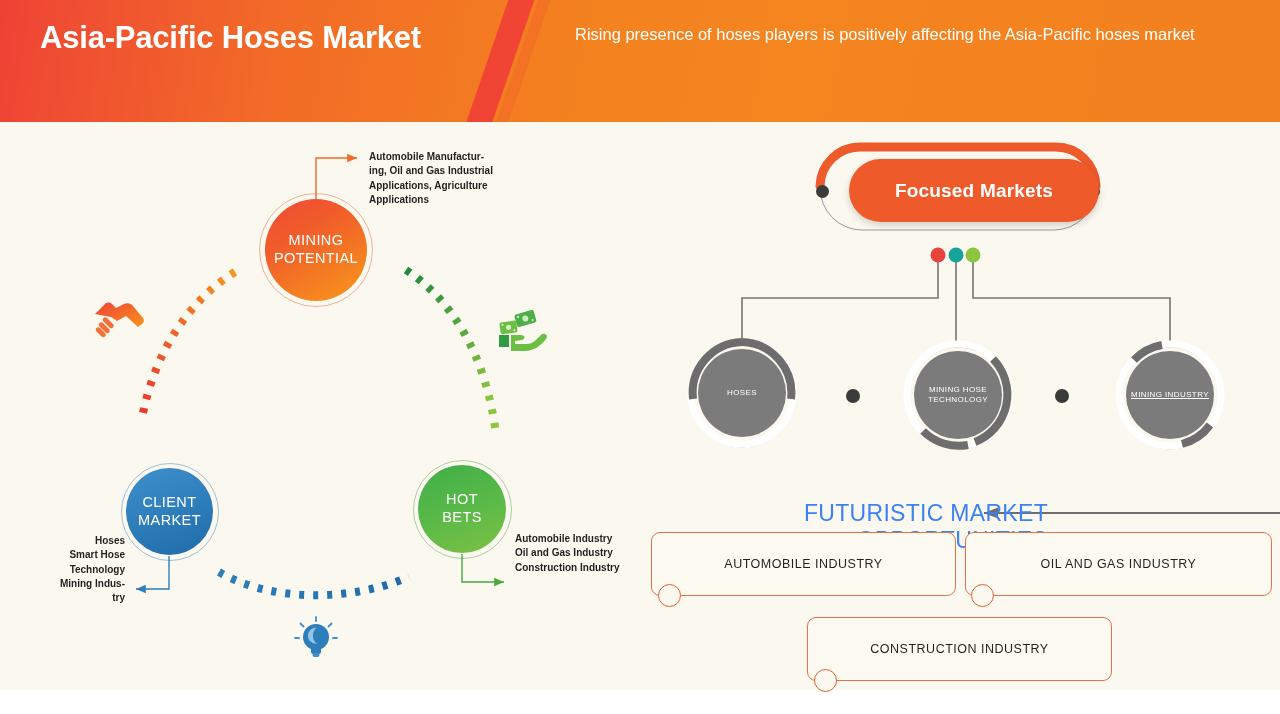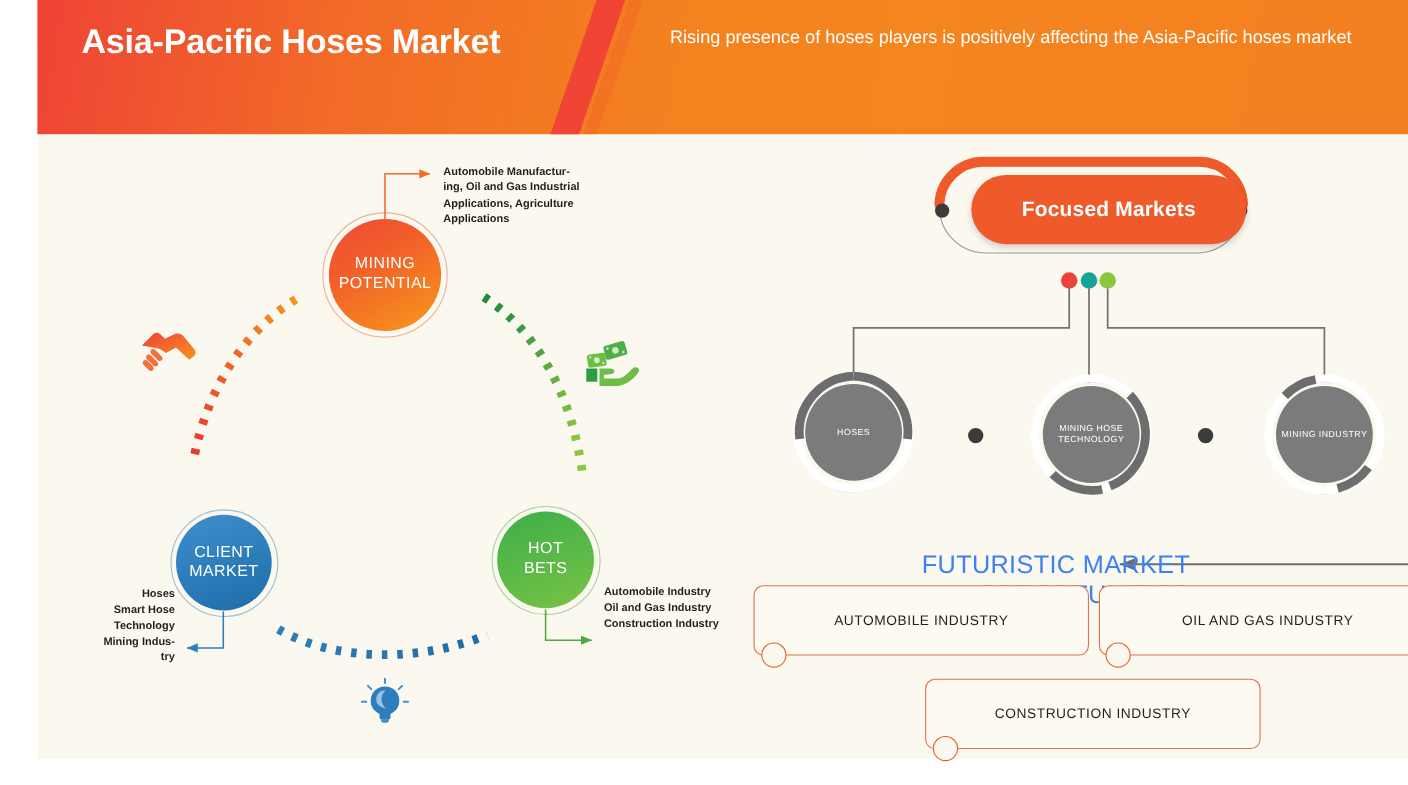--- a/index.html
+++ b/index.html
@@ -3,21 +3,21 @@
 <meta charset="utf-8">
 <style>
   html,body{margin:0;padding:0;}
   body{
     width:1280px;height:714px;
     background:#ffffff;
     font-family:"Liberation Sans", sans-serif;
     overflow:hidden;
     position:relative;
   }
-  #root{position:absolute;inset:0;width:1048px;height:714px;margin-left:34px;}
+  #root{position:absolute;inset:0;width:1048px;height:714px;}
 
   
   .canvas{
     position:absolute;left:0;top:0;width:1280px;height:690px;
     background:#fbf8ef;
   }
 
   
   .header{
     position:absolute;left:0;top:0;width:1280px;height:122px;
@@ -327,21 +327,21 @@
     <span>HOSES</span>
   </div>
 
   <div class="node-inner" style="left:914px;top:351px;width:88px;height:88px;">
     <span>
       <span style="display:block">MINING HOSE</span>
       <span style="display:block">TECHNOLOGY</span>
     </span>
   </div>
 
-  <div class="node-inner" style="left:1126px;top:351px;width:88px;height:88px;">
+  <div class="node-inner" style="left:1126px;top:351px;width:88px;height:88px;text-decoration:underline;">
     <span>MINING INDUSTRY</span>
   </div>
 
   <div id="fmo-title">FUTURISTIC MARKET OPPORTUNITIES</div>
 
   <div class="opbox" id="op1">
     <span>AUTOMOBILE INDUSTRY</span>
   </div>
   <div class="opdot" id="op1dot"></div>
 

